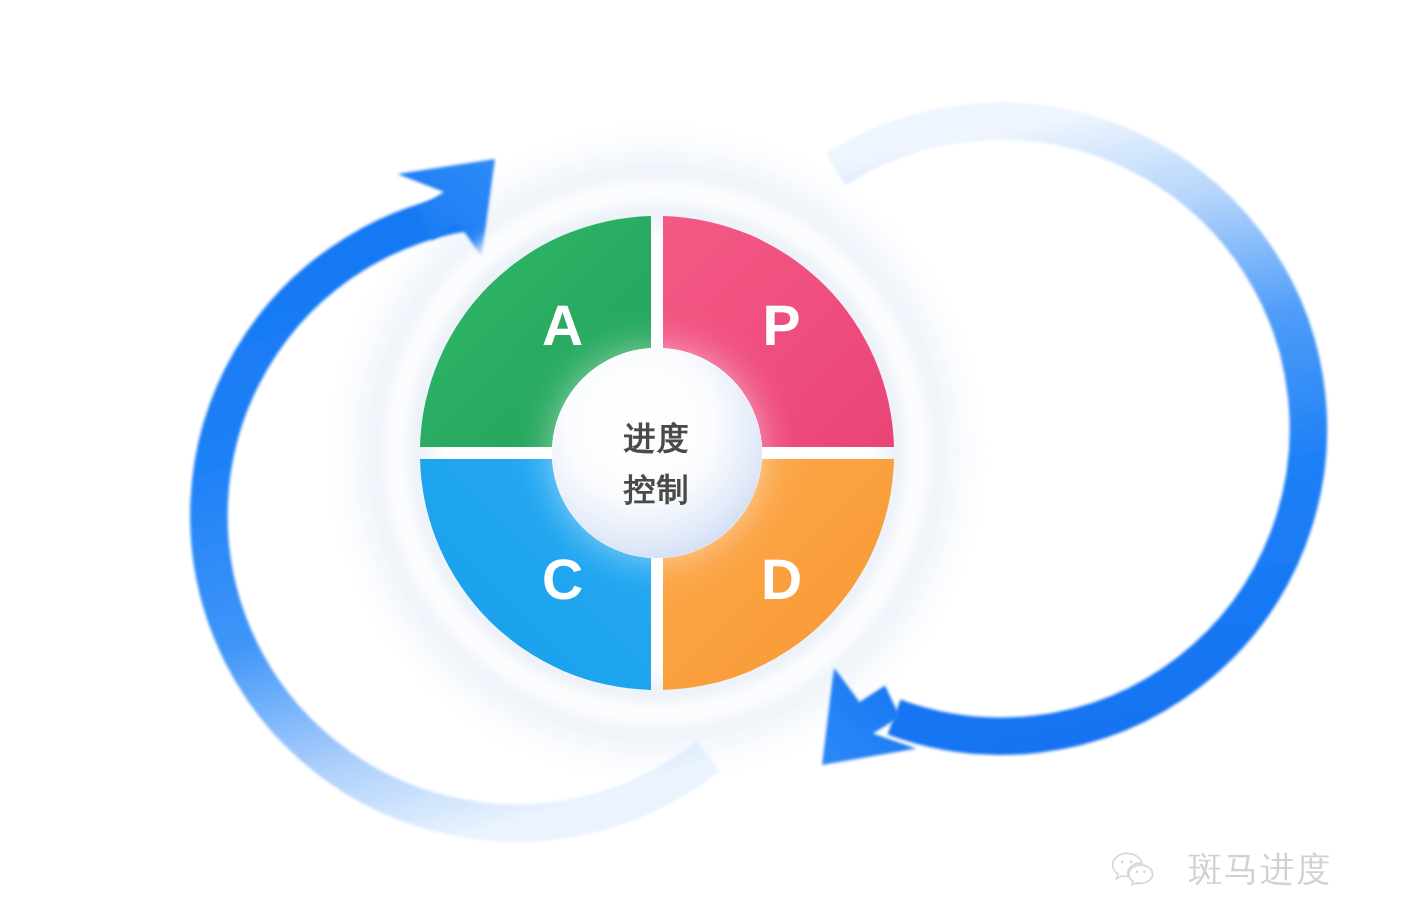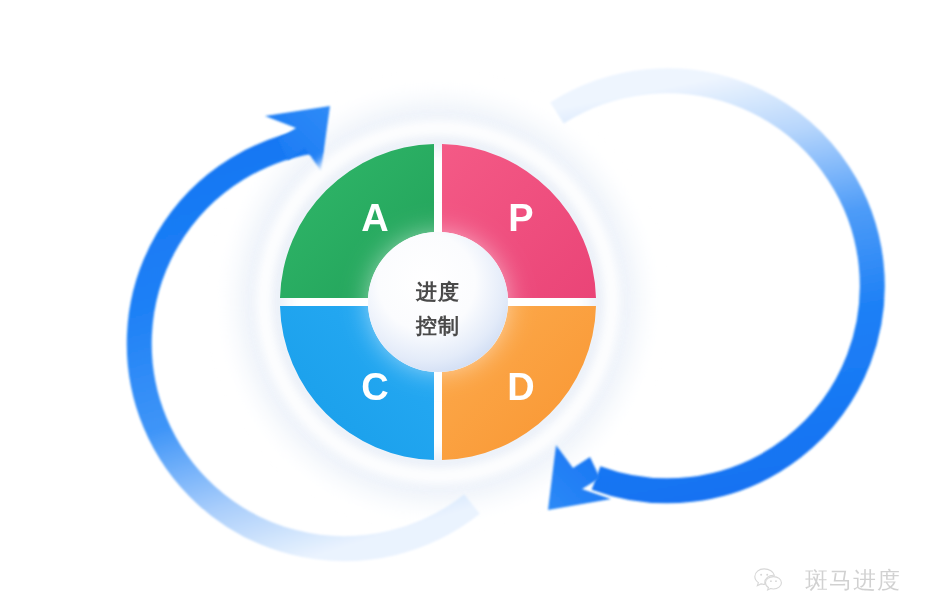--- a/index.html
+++ b/index.html
@@ -48,21 +48,21 @@
     font-size: 21px;
     fill: #4a4a4a;
     text-anchor: middle;
     dominant-baseline: central;
     letter-spacing: 1px;
   }
 
   
   #watermark {
     position: absolute;
-    right: 38px;
+    right: 51px;
     bottom: 22px;
     display: flex;
     align-items: center;
     gap: 22px;
     opacity: 0.30;
     user-select: none;
   }
   #watermark .wm-text {
     font-family: "DejaVu Sans", "Liberation Sans", sans-serif;
     font-size: 23px;

